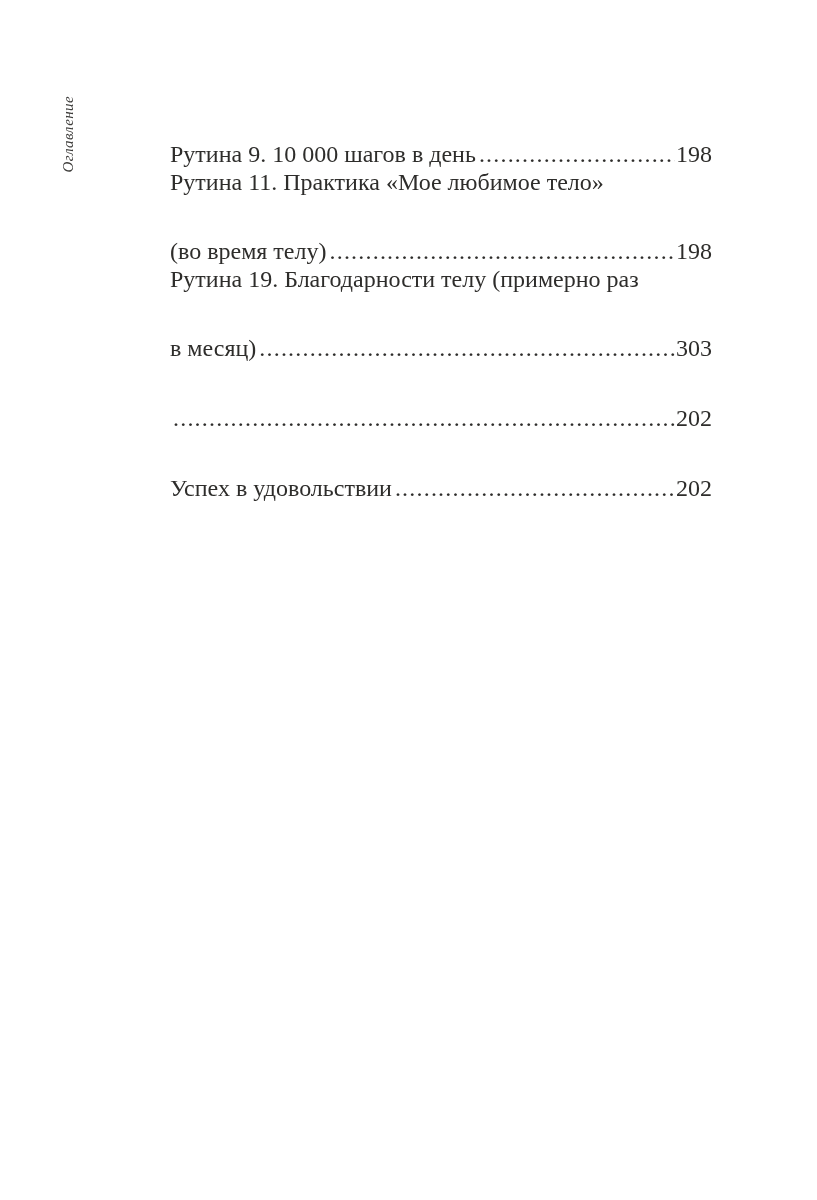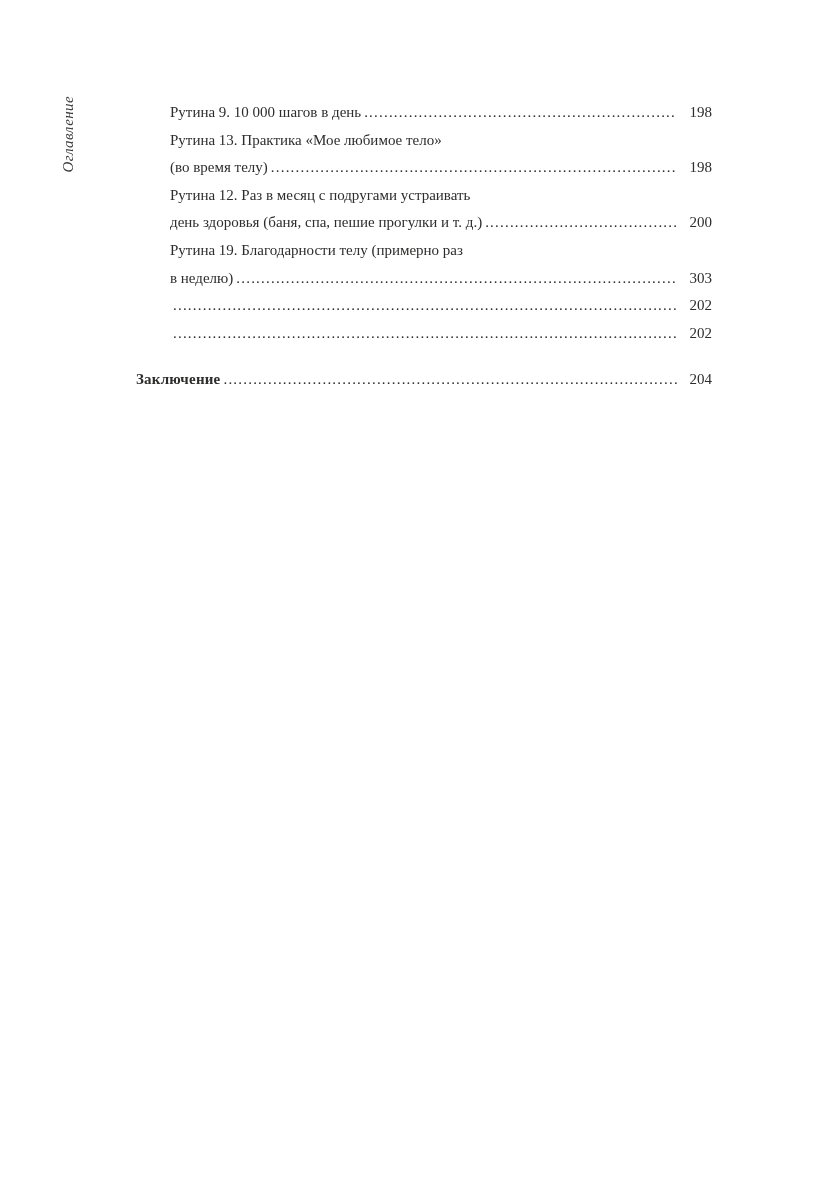--- a/index.html
+++ b/index.html
@@ -24,107 +24,91 @@
     letter-spacing: 0.4px;
     color: #3d3c3a;
   }
 
   
   .toc {
     position: absolute;
     left: 136px;
     top: 99px;
     width: 576px;
-    font-size: 15px;
+    font-size: 24px;
     line-height: 27.6px;
   }
   .toc-entry.sub { padding-left: 34px; }
   .toc-entry.chapter { margin-top: 19px; }
   .toc-entry.chapter .text { font-weight: bold; letter-spacing: 0.2px; }
 
   .line { display: flex; align-items: baseline; }
   .line .text { white-space: nowrap; flex: 0 0 auto; }
 
   .dots {
     flex: 1 1 auto;
     overflow: hidden;
     white-space: nowrap;
     margin: 0 1px 0 3px;
     letter-spacing: 1.2px;
     color: #2e2d2b;
   }
   .dots::after {
     content: "........................................................................................................................";
   }
-  .pg { flex: 0 0 auto; text-align: right; min-width: 34px; }
+  .pg { flex: 0 0 auto; text-align: right; min-width: 34px; margin-top: 42px; }
 </style>
 </head>
 <body>
 
 <div class="margin-title">Оглавление</div>
 
 <div class="toc">
 
   <div class="toc-entry sub">
     <div class="line">
       <span class="text">Рутина 9. 10 000 шагов в день</span>
       <span class="dots"></span>
       <span class="pg">198</span>
     </div>
   </div>
 
   <div class="toc-entry sub">
     <div class="line">
-      <span class="text">Рутина 13. Практика «Мое любимое тело»</span>
+      <span class="text">Рутина 11. Практика «Мое любимое тело»</span>
     </div>
     <div class="line">
       <span class="text">(во время телу)</span>
       <span class="dots"></span>
       <span class="pg">198</span>
     </div>
   </div>
 
 
-  <div class="toc-entry sub">
-    <div class="line">
-      <span class="text">Рутина 12. Раз в месяц с подругами устраивать</span>
-    </div>
-    <div class="line">
-      <span class="text">день здоровья (баня, спа, пешие прогулки и т. д.)</span>
-      <span class="dots"></span>
-      <span class="pg">200</span>
-    </div>
-  </div>
 
   <div class="toc-entry sub">
     <div class="line">
       <span class="text">Рутина 19. Благодарности телу (примерно раз</span>
     </div>
     <div class="line">
-      <span class="text">в неделю)</span>
+      <span class="text">в месяц)</span>
       <span class="dots"></span>
       <span class="pg">303</span>
     </div>
   </div>
 
   <div class="toc-entry sub">
     <div class="line">
       <span class="dots"></span>
       <span class="pg">202</span>
     </div>
   </div>
 
   <div class="toc-entry sub">
     <div class="line">
+      <span class="text">Успех в удовольствии</span>
       <span class="dots"></span>
       <span class="pg">202</span>
     </div>
   </div>
 
-  <div class="toc-entry chapter">
-    <div class="line">
-      <span class="text">Заключение</span>
-      <span class="dots"></span>
-      <span class="pg">204</span>
-    </div>
-  </div>
 
 </div>
 
 </body></html>

